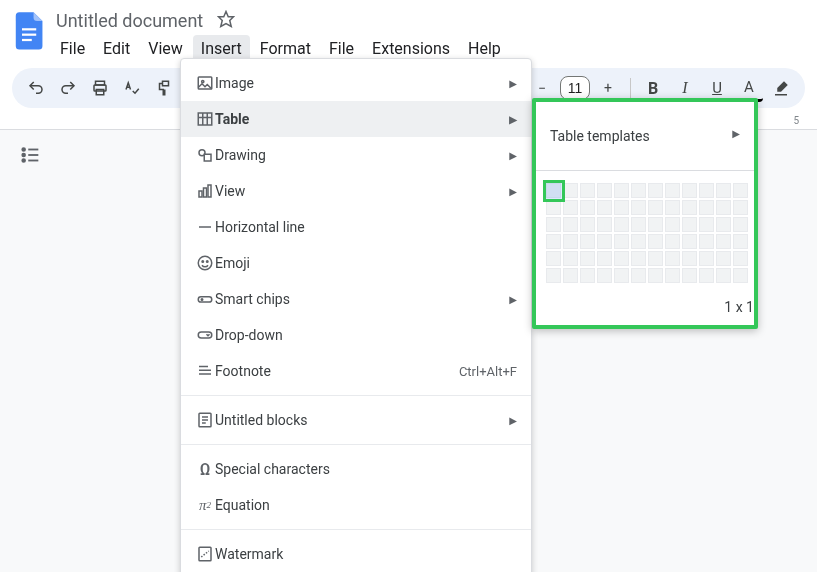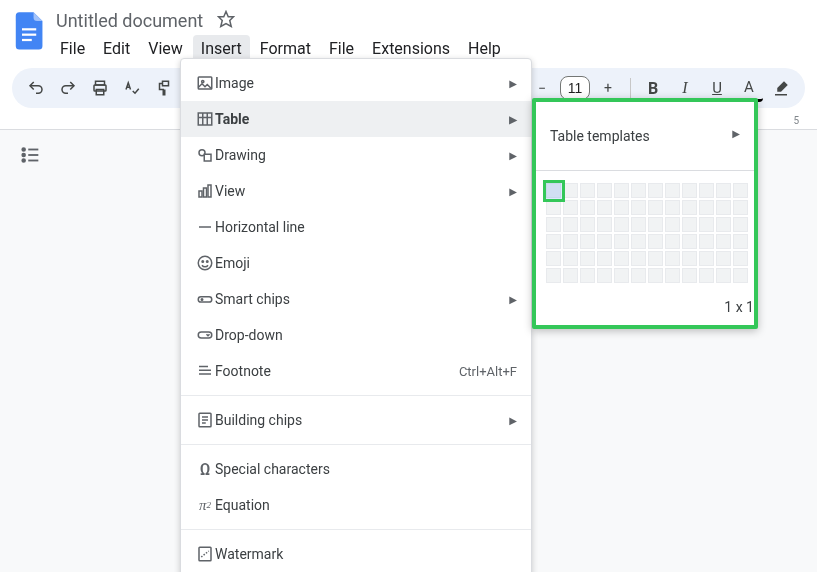--- a/index.html
+++ b/index.html
@@ -248,21 +248,21 @@
   <div class="menu-divider"></div>
   <div class="menu-item">
     <span class="menu-icon">
         <svg viewBox="0 0 24 24" fill="none" stroke="currentColor" stroke-width="2">
           <rect x="4" y="3" width="16" height="18" rx="1"></rect>
           <line x1="8" y1="8" x2="16" y2="8"></line>
           <line x1="8" y1="12" x2="16" y2="12"></line>
           <line x1="8" y1="16" x2="13" y2="16"></line>
         </svg>
       </span>
-    <span class="menu-label">Building chips</span>
+    <span class="menu-label">Untitled blocks</span>
     <span class="menu-arrow">▶</span>
   </div>
   <div class="menu-divider"></div>
   <div class="menu-item">
     <span class="menu-icon" style="font-size:16px;font-weight:500">Ω</span>
     <span class="menu-label">Special characters</span>
   </div>
   <div class="menu-item">
     <span class="menu-icon" style="font-size:15px;font-style:italic;font-family:serif">π<sup style="font-size:9px">2</sup></span>
     <span class="menu-label">Equation</span>

